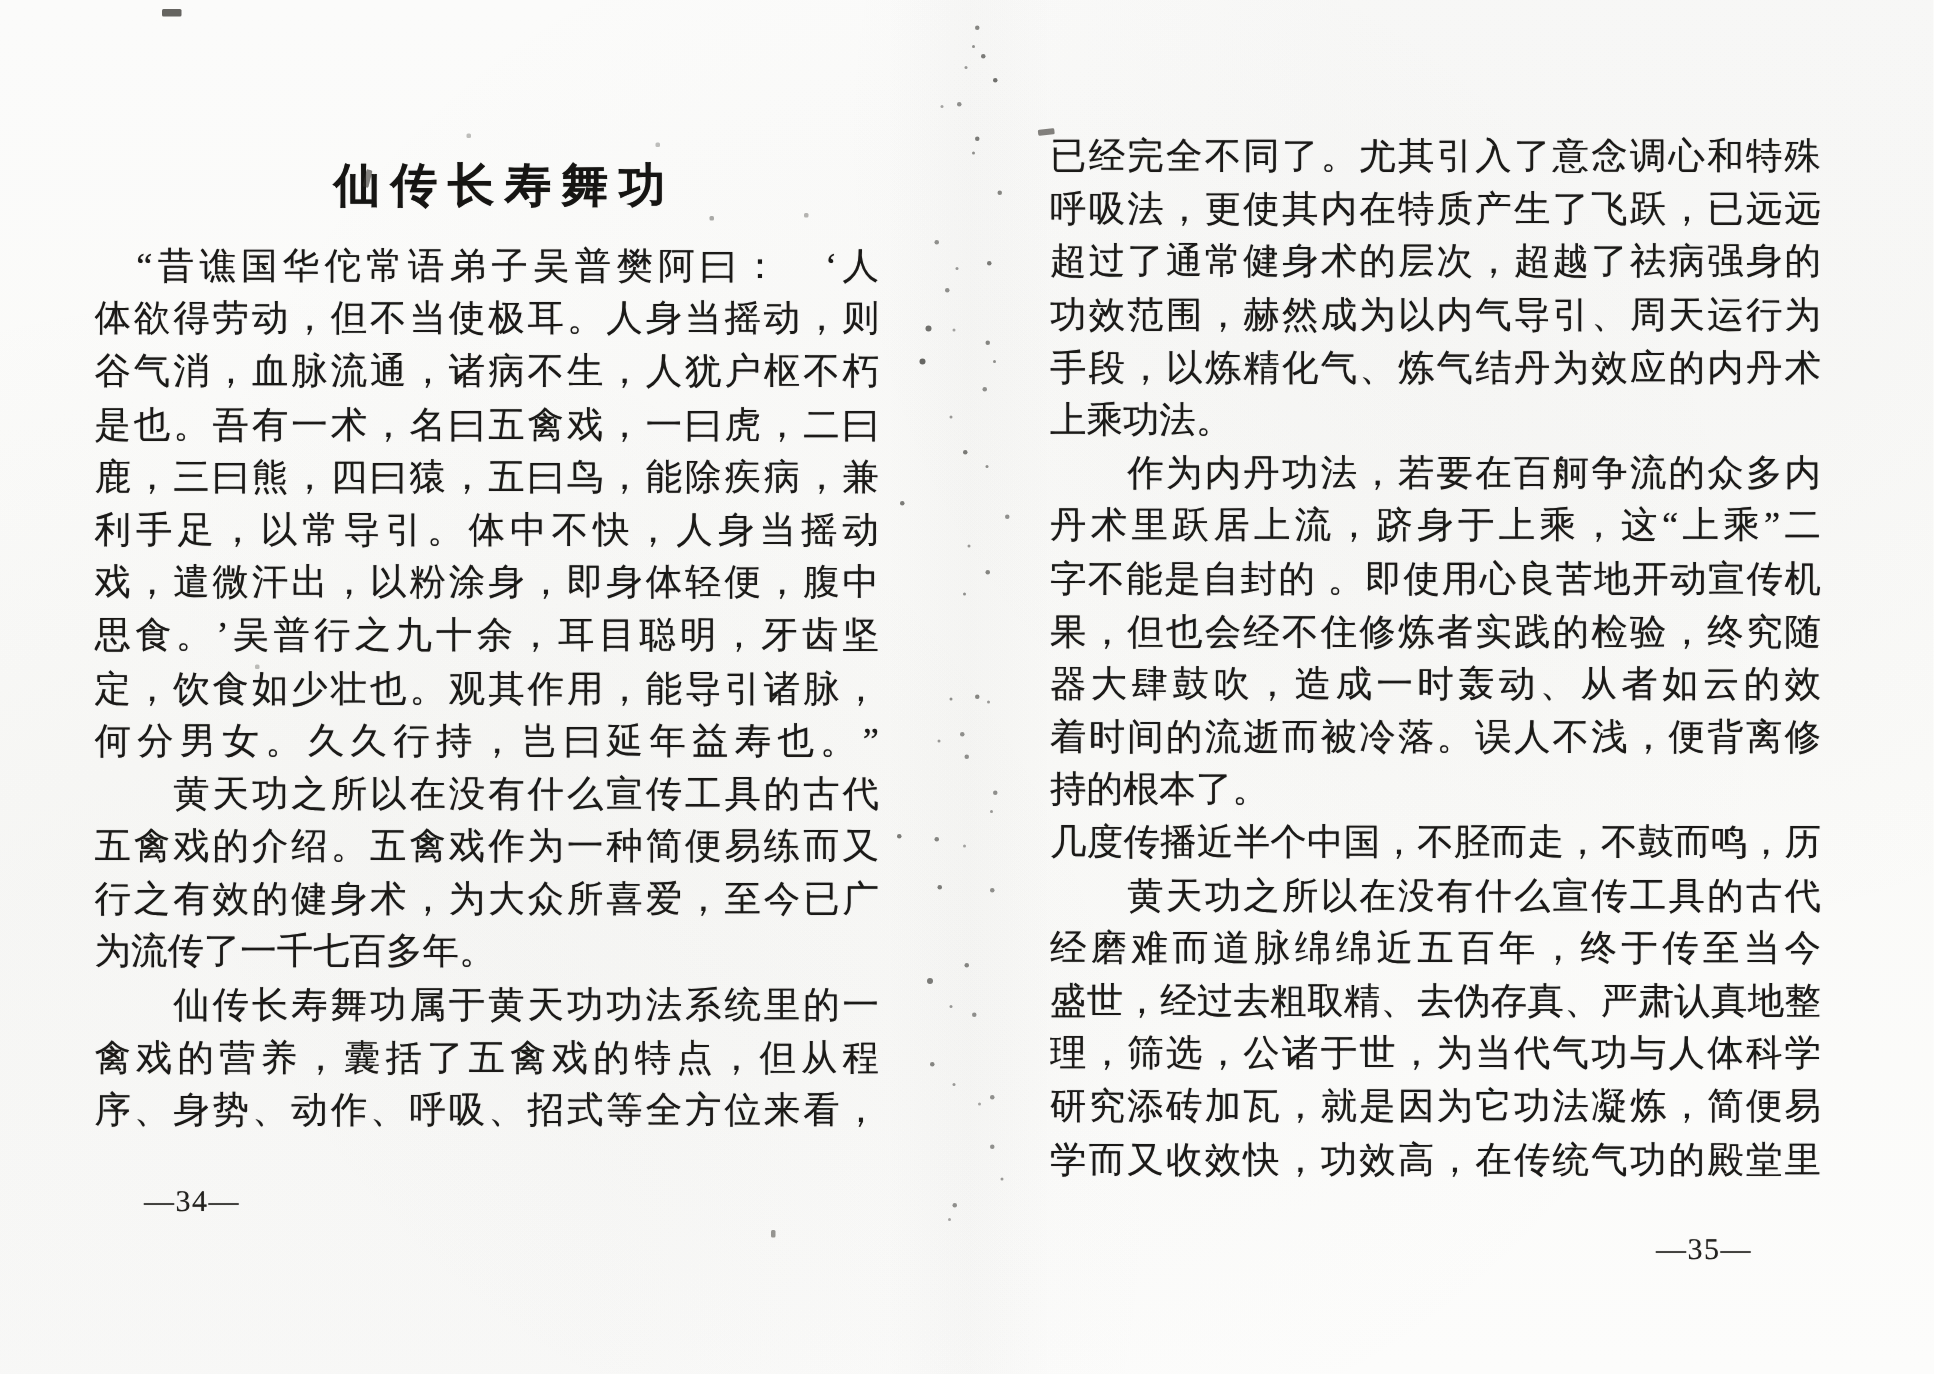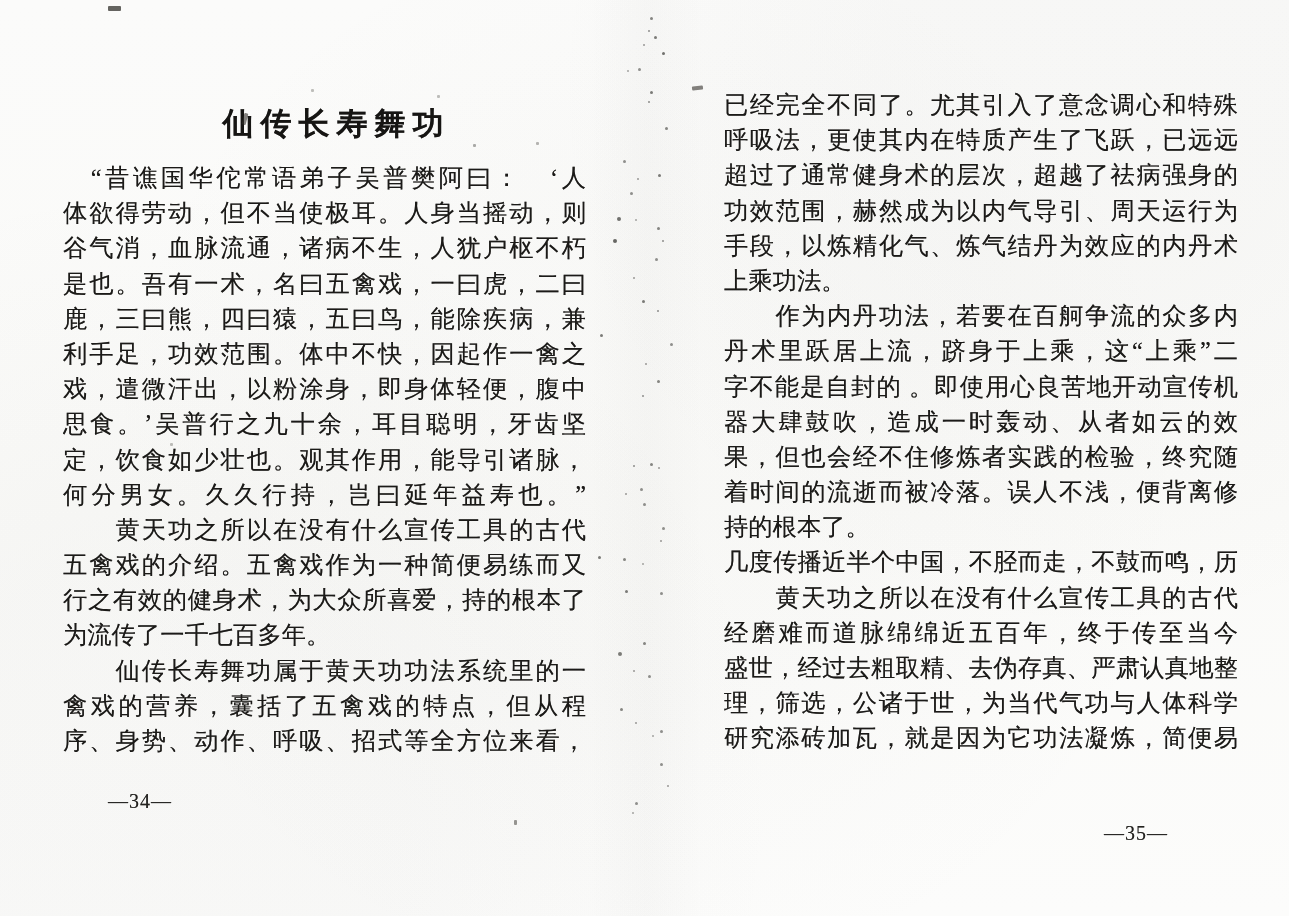--- a/index.html
+++ b/index.html
@@ -25,90 +25,91 @@
   }
   .title{
     position:absolute;left:63px;top:103px;width:523px;margin:0;
     text-align:center;padding-left:24px;box-sizing:border-box;
     font-size:31px;font-weight:bold;letter-spacing:7px;line-height:42px;
     color:#161513;
     text-shadow:0 0 0.5px rgba(20,20,18,0.65);
   }
   .lines{position:absolute;}
   .lines-left{left:63px;top:160px;width:523px;}
-  .lines-right{left:700px;top:87px;width:514px;margin-left:24px;}
+  .lines-right{left:700px;top:87px;width:514px;}
   .line{
     height:35.2px;line-height:35.2px;font-size:24.3px;
     overflow:hidden;white-space:normal;
     text-align:justify;text-align-last:justify;
     color:#1b1a18;
     text-shadow:0 0 0.6px rgba(25,24,22,0.55);
   }
   .line.short{text-align-last:left;}
   .pagenum{
     position:absolute;font-size:20px;letter-spacing:1px;
     color:#23221f;text-shadow:0 0 0.5px rgba(25,24,22,0.5);
     font-family:"Liberation Serif","DejaVu Serif",serif;
   }
-  .pagenum-left{left:108px;top:790px;}
+  .pagenum-left{left:96px;top:790px;}
   .pagenum-right{left:1104px;top:822px;}
   .speck{position:absolute;background:#2a2925;border-radius:50%;pointer-events:none;}
   .mark{position:absolute;background:#33312c;border-radius:1px;pointer-events:none;}
 </style>
 </head>
 <body>
 
 <div class="spread">
   <div class="gutter"></div>
 
   <section>
     <h1 class="title">仙传长寿舞功</h1>
     <div class="lines lines-left">
         <div class="line">　“昔谯国华佗常语弟子吴普樊阿曰：　‘人</div>
         <div class="line">体欲得劳动，但不当使极耳。人身当摇动，则</div>
         <div class="line">谷气消，血脉流通，诸病不生，人犹户枢不朽</div>
         <div class="line">是也。吾有一术，名曰五禽戏，一曰虎，二曰</div>
         <div class="line">鹿，三曰熊，四曰猿，五曰鸟，能除疾病，兼</div>
-        <div class="line">利手足，功效范围。体中不快，因起作一禽之</div>
+        <div class="line">利手足，以常导引。体中不快，人身当摇动</div>
         <div class="line">戏，遣微汗出，以粉涂身，即身体轻便，腹中</div>
         <div class="line">思食。’吴普行之九十余，耳目聪明，牙齿坚</div>
         <div class="line">定，饮食如少壮也。观其作用，能导引诸脉，</div>
         <div class="line">何分男女。久久行持，岂曰延年益寿也。”</div>
         <div class="line">　　黄天功之所以在没有什么宣传工具的古代</div>
         <div class="line">五禽戏的介绍。五禽戏作为一种简便易练而又</div>
-        <div class="line">行之有效的健身术，为大众所喜爱，持的根本了</div>
+        <div class="line">行之有效的健身术，为大众所喜爱，至今已广</div>
         <div class="line short">为流传了一千七百多年。</div>
         <div class="line">　　仙传长寿舞功属于黄天功功法系统里的一</div>
         <div class="line">禽戏的营养，囊括了五禽戏的特点，但从程</div>
         <div class="line">序、身势、动作、呼吸、招式等全方位来看，</div>
       </div>
     <div class="pagenum pagenum-left">—34—</div>
   </section>
 
   <section>
     <div class="lines lines-right">
         <div class="line">已经完全不同了。尤其引入了意念调心和特殊</div>
         <div class="line">呼吸法，更使其内在特质产生了飞跃，已远远</div>
         <div class="line">超过了通常健身术的层次，超越了祛病强身的</div>
         <div class="line">功效范围，赫然成为以内气导引、周天运行为</div>
         <div class="line">手段，以炼精化气、炼气结丹为效应的内丹术</div>
         <div class="line short">上乘功法。</div>
         <div class="line">　　作为内丹功法，若要在百舸争流的众多内</div>
         <div class="line">丹术里跃居上流，跻身于上乘，这“上乘”二</div>
         <div class="line">字不能是自封的 。即使用心良苦地开动宣传机</div>
+        <div class="line">果，但也会经不住修炼者实践的检验，终究随</div>
         <div class="line">器大肆鼓吹，造成一时轰动、从者如云的效</div>
-        <div class="line">果，但也会经不住修炼者实践的检验，终究随</div>
         <div class="line">着时间的流逝而被冷落。误人不浅，便背离修</div>
         <div class="line short">持的根本了。</div>
         <div class="line">几度传播近半个中国，不胫而走，不鼓而鸣，历</div>
         <div class="line">　　黄天功之所以在没有什么宣传工具的古代</div>
         <div class="line">经磨难而道脉绵绵近五百年，终于传至当今</div>
         <div class="line">盛世，经过去粗取精、去伪存真、严肃认真地整</div>
         <div class="line">理，筛选，公诸于世，为当代气功与人体科学</div>
         <div class="line">研究添砖加瓦，就是因为它功法凝炼，简便易</div>
+        <div class="line">学而又收效快，功效高，在传统气功的殿堂里</div>
       </div>
     <div class="pagenum pagenum-right">—35—</div>
   </section>
 
   <div id="noise">
       <div class="speck" style="left: 650px; top: 17px; width: 3px; height: 3px; opacity: 0.55;"></div>
       <div class="speck" style="left: 648px; top: 30px; width: 2px; height: 2px; opacity: 0.5;"></div>
       <div class="speck" style="left: 654px; top: 36px; width: 3px; height: 3px; opacity: 0.6;"></div>
       <div class="speck" style="left: 643px; top: 44px; width: 2px; height: 2px; opacity: 0.45;"></div>
       <div class="speck" style="left: 662px; top: 52px; width: 3px; height: 3px; opacity: 0.65;"></div>

